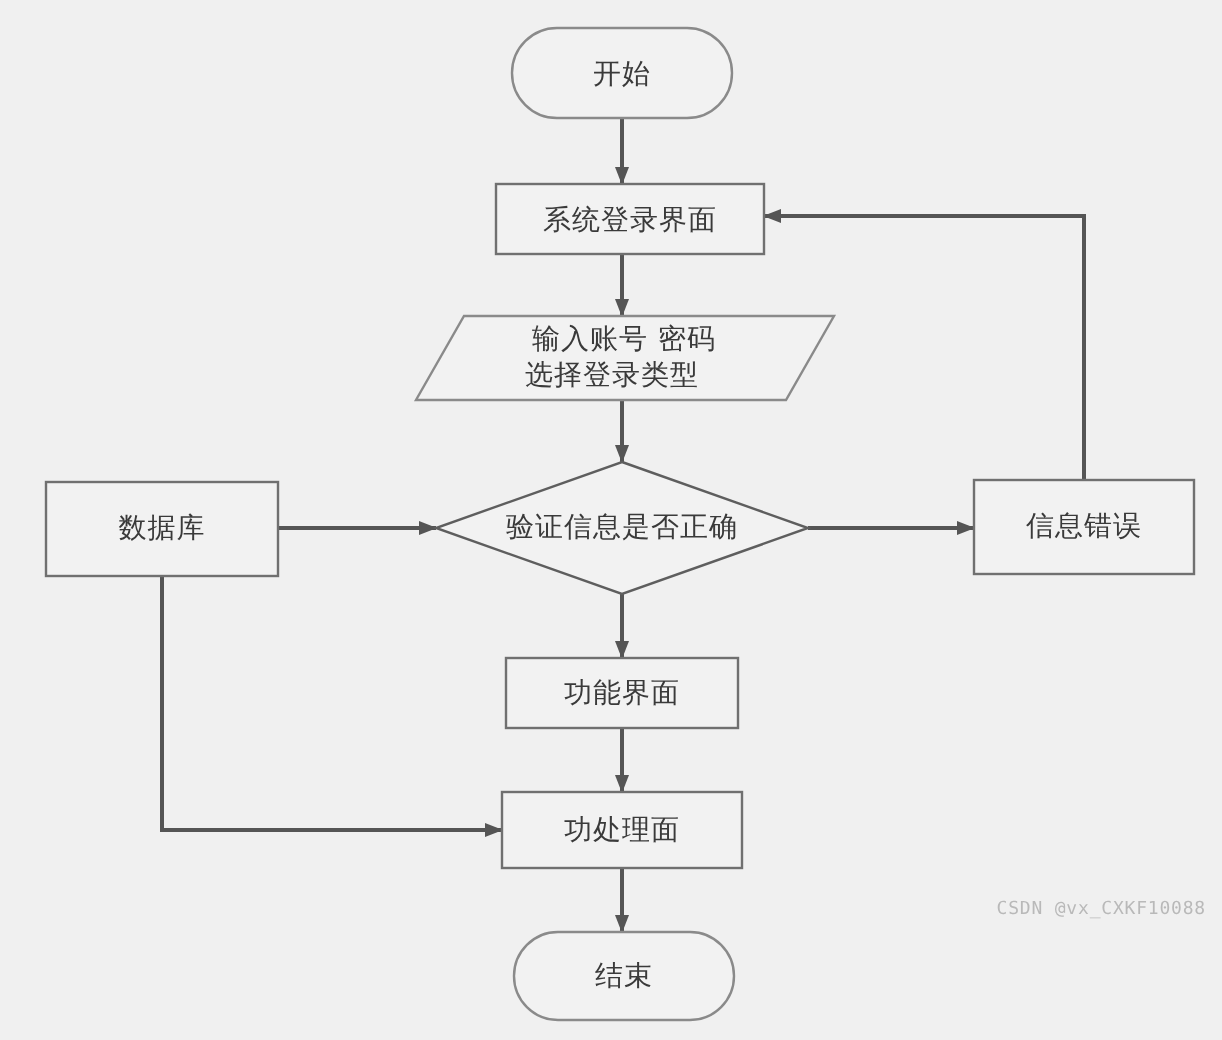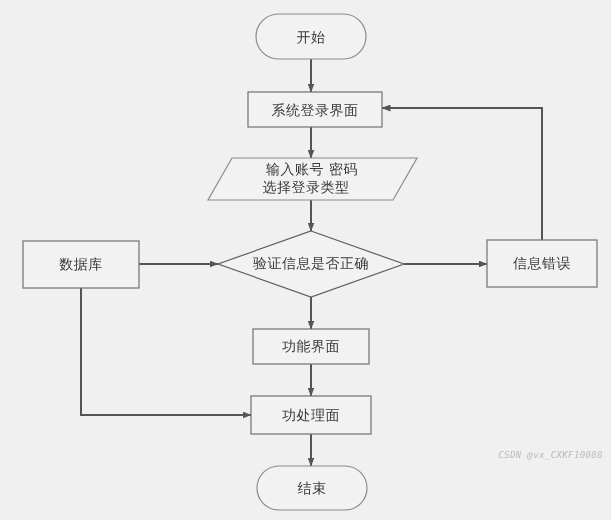--- a/index.html
+++ b/index.html
@@ -58,21 +58,20 @@
   }
   .watermark-text {
     position: absolute;
     right: 8px;
     bottom: 4px;
     font-family: "DejaVu Sans Mono", "Liberation Mono", monospace;
     font-size: 9px;
     color: #b9b9b9;
     letter-spacing: 0.4px;
     white-space: nowrap;
-    font-style: italic;
   }
 </style>
 </head>
 <body>
 
 <div id="flowchart-root">
 
   <svg class="flow-canvas" viewBox="0 0 611 520" xmlns="http://www.w3.org/2000/svg">
 
     <defs>

